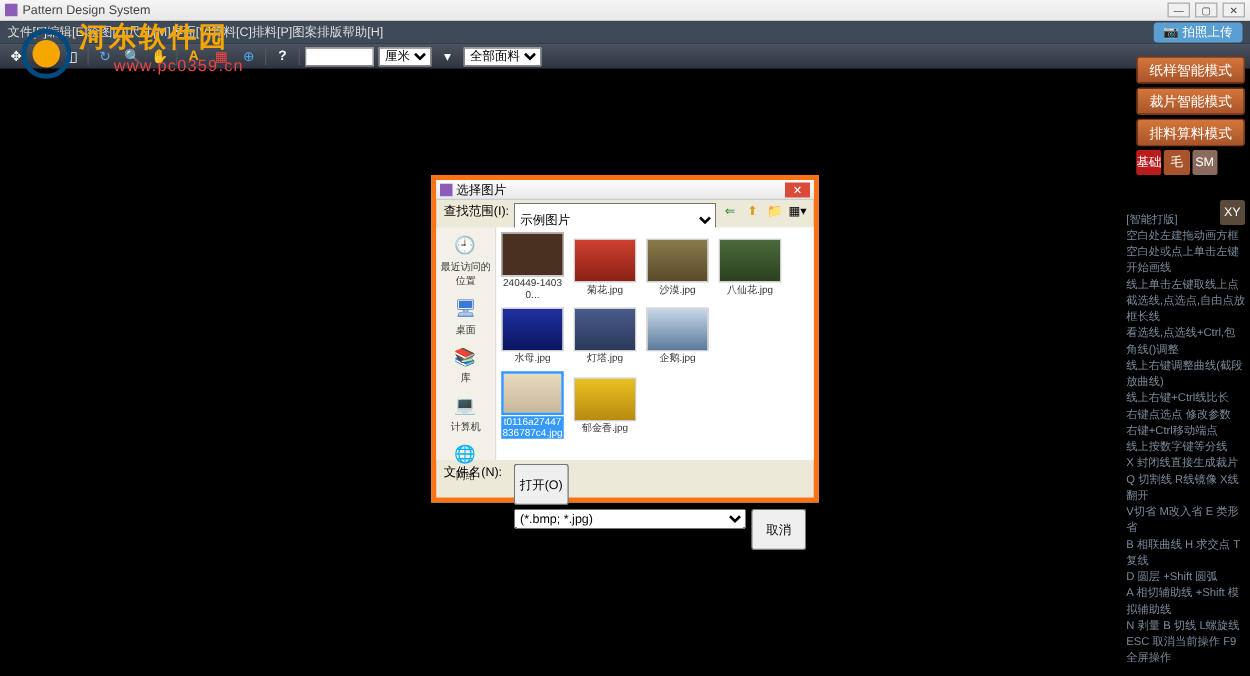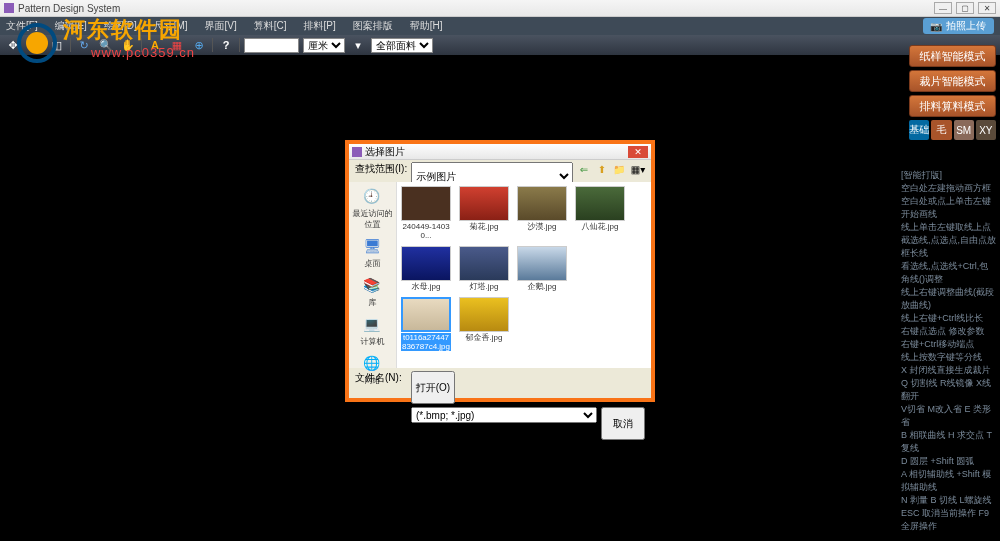--- a/index.html
+++ b/index.html
@@ -3,58 +3,58 @@
 <meta charset="utf-8">
 <style>
 * { margin: 0; padding: 0; box-sizing: border-box; font-family: "Microsoft YaHei", SimSun, sans-serif; }
 body { width: 1000px; height: 541px; background: #000; overflow: hidden; position: relative; }
 
 .titlebar { height: 17px; background: linear-gradient(#f5f5f5, #e8e8e8); display: flex; align-items: center; padding: 0 4px; font-size: 10px; color: #444; border-bottom: 1px solid #ccc; }
 .titlebar .icon { width: 10px; height: 10px; background: #8b5cb8; margin-right: 4px; }
 .titlebar .winbtns { margin-left: auto; display: flex; gap: 4px; }
 .titlebar .winbtn { width: 18px; height: 12px; border: 1px solid #aaa; font-size: 8px; display: flex; align-items: center; justify-content: center; background: #f0f0f0; }
 
-.menubar { height: 18px; background: #3e4a57; display: flex; align-items: center; padding: 0 6px; font-size: 10px; color: #ddd; gap: 17px; }
+.menubar { height: 18px; background: #3e4a57; display: flex; align-items: center; padding: 0 6px; font-size: 10px; color: #ddd; gap: 0; }
 .menubar .btn-up { margin-left: auto; background: #5a9fd4; color: #fff; padding: 1px 8px; border-radius: 3px; font-size: 10px; display: flex; align-items: center; gap: 3px; }
 
 .toolbar { height: 20px; background: linear-gradient(#4a5360, #2e3540); display: flex; align-items: center; padding: 0 4px; gap: 4px; }
 .toolbar .tbtn { width: 18px; height: 16px; display: flex; align-items: center; justify-content: center; font-size: 11px; }
 .toolbar .sep { width: 1px; height: 14px; background: #555; }
 .toolbar select, .toolbar input { height: 15px; font-size: 10px; background: #fff; border: 1px solid #888; }
 .toolbar .wbox { width: 55px; }
 
 .workspace { position: absolute; top: 55px; left: 0; right: 0; bottom: 4px; background: #000; }
 .watermark { position: absolute; top: 15px; left: 15px; z-index: 5; }
 .watermark .logo { width: 40px; height: 40px; position: absolute; top: 8px; left: 2px; }
 .watermark .logo-out { width: 40px; height: 40px; border: 4px solid #004a7f; border-radius: 50%; position: absolute; }
 .watermark .logo-in { width: 22px; height: 22px; background: #f7a600; border-radius: 50%; position: absolute; top: 9px; left: 9px; }
 .watermark .t1 { font-size: 22px; color: #f7a600; font-weight: bold; margin-left: 48px; letter-spacing: 2px; }
 .watermark .t2 { font-size: 13px; color: #ef4444; margin-left: 76px; letter-spacing: 1px; }
 
 .side { position: absolute; right: 0; top: 42px; width: 95px; z-index: 3; }
 .side-btn { height: 22px; margin: 3px 4px; background: linear-gradient(#d4763a, #a8542a); color: #fff; font-size: 11px; display: flex; align-items: center; justify-content: center; border-radius: 3px; border: 1px solid #7a3a1c; }
 .side-sub { display: flex; margin: 3px 4px; gap: 2px; }
 .side-sub div { flex: 1; height: 20px; color: #fff; font-size: 10px; display: flex; align-items: center; justify-content: center; border-radius: 2px; }
-.ss1 { background: #0369a1; } .ss2 { background: #a8542a; } .ss3 { background: #8a6a5a; } .ss4 { background: #5a4a3a; }
+.ss1 { background: #b91c1c; } .ss2 { background: #a8542a; } .ss3 { background: #8a6a5a; } .ss4 { background: #5a4a3a; margin-top: 40px; }
 
 .help { position: absolute; right: 4px; bottom: 8px; width: 95px; color: #7a8a9a; font-size: 9px; line-height: 13px; text-align: left; z-index: 3; }
 
 .dialog { position: absolute; left: 345px; top: 140px; width: 310px; height: 262px; background: #ece9d8; border: 4px solid #f97316; box-shadow: 2px 2px 5px rgba(0,0,0,0.5); z-index: 20; }
 .dlg-title { height: 16px; background: linear-gradient(#fdfdfd, #e8e8e8); display: flex; align-items: center; padding: 0 3px; font-size: 10px; border-bottom: 1px solid #ccc; }
 .dlg-title .ic { width: 10px; height: 10px; background: #8b5cb8; margin-right: 3px; }
 .dlg-x { margin-left: auto; width: 20px; height: 12px; background: #d94a38; color: #fff; font-size: 9px; display: flex; align-items: center; justify-content: center; }
 .dlg-look { height: 22px; display: flex; align-items: flex-start; padding: 2px 6px; font-size: 10px; gap: 4px; }
 .dlg-look select { flex: 1; height: 28px; font-size: 10px; }
 .dlg-look .navbtn { width: 14px; height: 14px; font-size: 10px; display: flex; align-items: center; justify-content: center; }
 .dlg-body { display: flex; height: 186px; }
 .places { width: 48px; background: #f3f0e7; border-right: 1px solid #ddd; padding-top: 4px; }
 .place { text-align: center; font-size: 8px; color: #333; margin-bottom: 6px; }
 .place .pic { width: 22px; height: 20px; margin: 0 auto 2px; display: flex; align-items: center; justify-content: center; font-size: 14px; }
 .files { flex: 1; background: #fff; padding: 4px; overflow: hidden; }
-.frow { display: flex; gap: 8px; margin-bottom: 6px; }
+.frow { display: flex; gap: 8px; margin-bottom: 6px; align-items: center; }
 .file { width: 50px; text-align: center; }
 .file .thumb { width: 50px; height: 35px; border: 1px solid #ccc; display: block; }
 .file.sel .thumb { border: 2px solid #3399ff; }
 .file .fn { font-size: 8px; color: #333; margin-top: 1px; line-height: 9px; word-break: break-all; }
 .file.sel .fn { background: #3399ff; color: #fff; }
 .dlg-bot { padding: 3px 6px; }
 .brow { display: flex; align-items: flex-start; gap: 4px; font-size: 10px; margin-bottom: 3px; }
 .brow label { width: 52px; }
 .brow select { flex: 1; height: 16px; font-size: 10px; }
 .brow button { width: 44px; height: 33px; font-size: 10px; }

